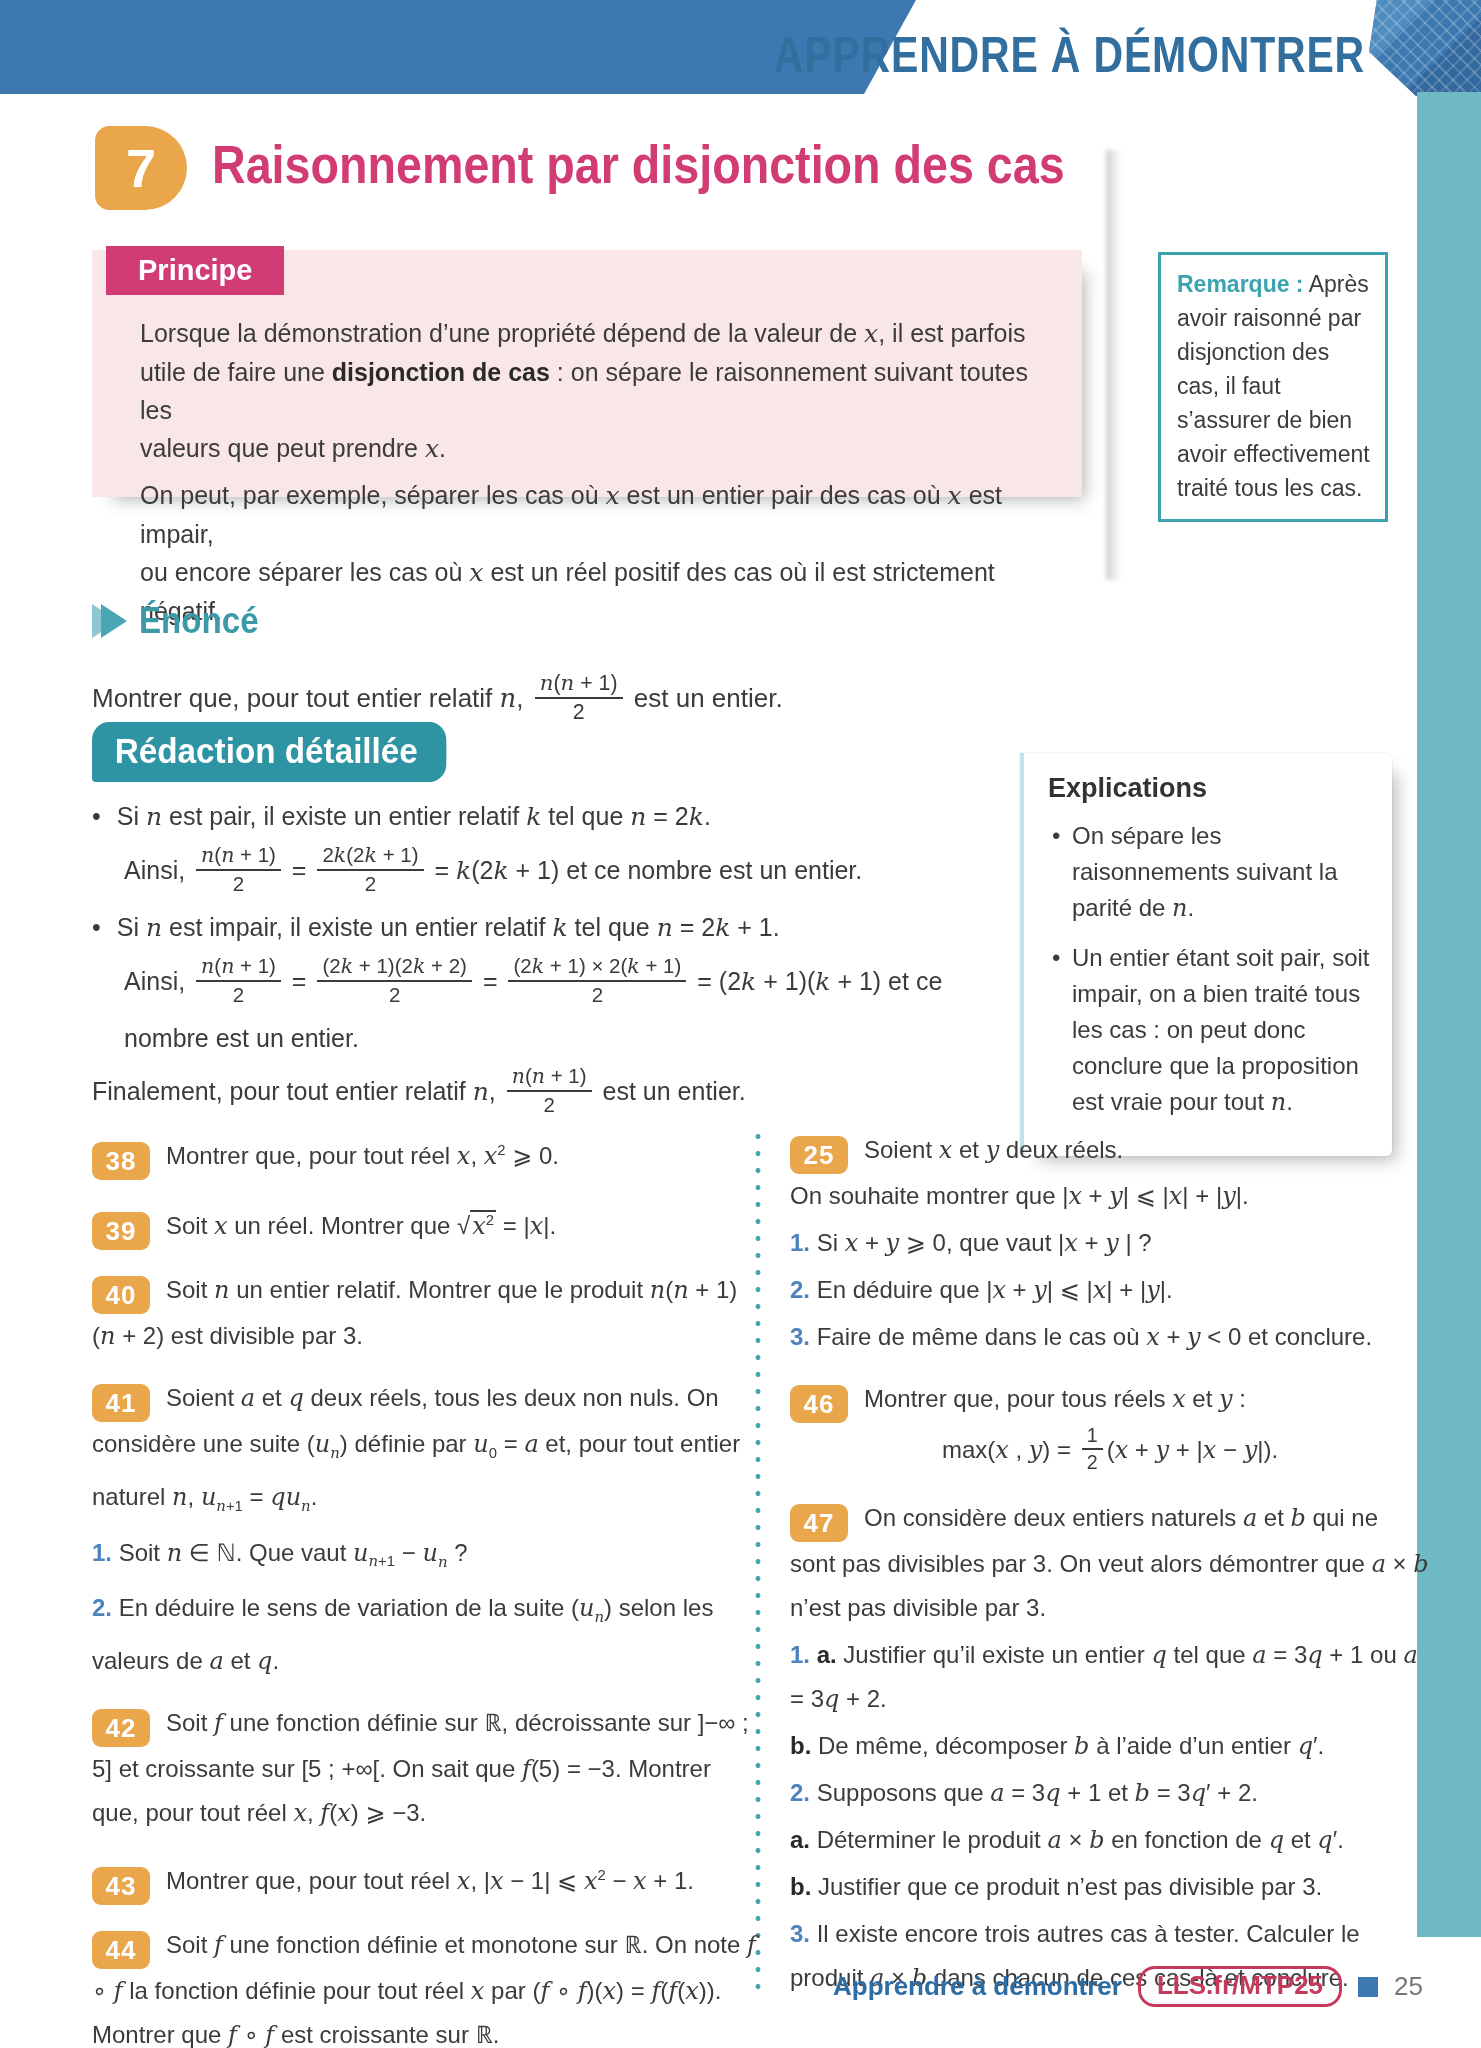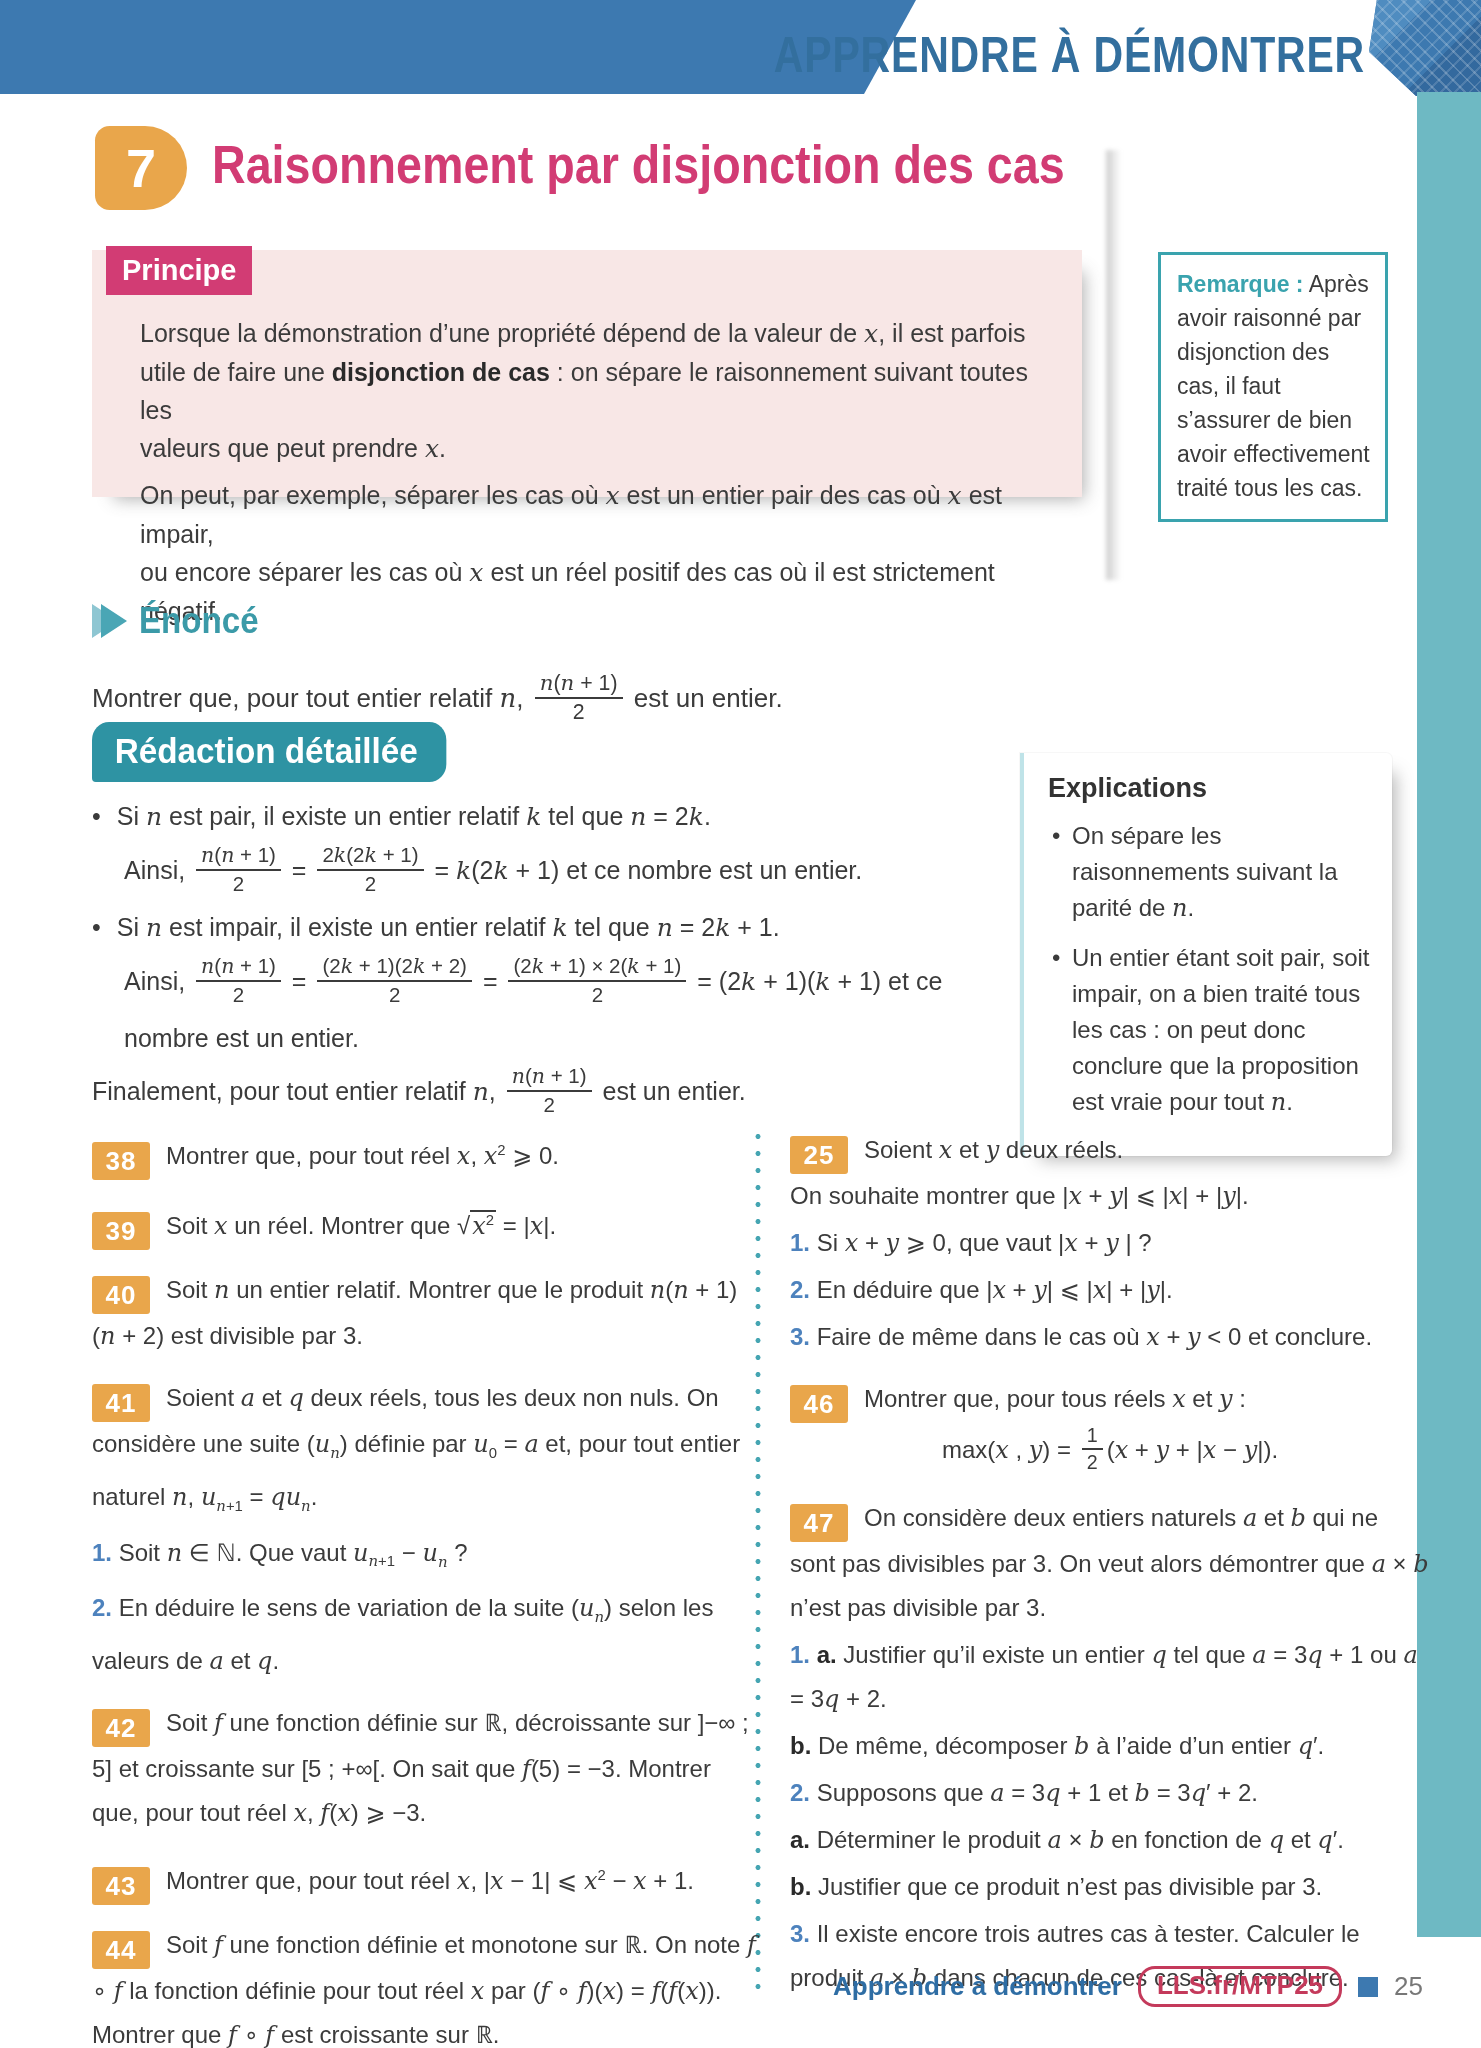--- a/index.html
+++ b/index.html
@@ -23,21 +23,21 @@
   .badge7{position:absolute;left:95px;top:126px;width:92px;height:84px;background:#e9a64b;
           border-radius:16px 46px 46px 16px;color:#fff;font-size:54px;font-weight:700;
           display:flex;align-items:center;justify-content:center;}
   .section-title{position:absolute;left:212px;top:134px;margin:0;font-size:53px;font-weight:700;
           color:#d23c74;white-space:nowrap;transform:scaleX(.88);transform-origin:0 50%;letter-spacing:0;}
 
   
   .principe{position:absolute;left:92px;top:250px;width:990px;height:247px;background:#f8e7e6;
             box-shadow:12px 12px 16px -10px rgba(80,80,80,.45);}
   .principe-label{position:absolute;left:14px;top:-4px;background:#d23c74;color:#fff;
-            font-size:29px;font-weight:700;padding:8px 16px;}
+            font-size:29px;font-weight:700;padding:8px 32px;}
   .principe .p{margin:0;padding:0 34px 0 48px;font-size:25px;line-height:38px;}
   .principe .p1{padding-top:64px;}
   .principe .p2{padding-top:8px;}
   .sheet-shadow{position:absolute;left:1106px;top:150px;width:15px;height:430px;
             background:linear-gradient(to right,rgba(90,90,90,.30),rgba(90,90,90,0));filter:blur(2px);}
 
   
   .remarque{position:absolute;left:1158px;top:252px;width:230px;min-height:170px;background:#fff;
             border:3px solid #3aa3ae;padding:12px 14px 14px 16px;font-size:23px;line-height:34px;box-sizing:border-box;}
   .remarque b{color:#3aa3ae;}
@@ -71,21 +71,21 @@
   
   .divider{position:absolute;left:755px;top:1128px;width:6px;height:864px;
            background-image:radial-gradient(circle,#45a5b2 2.2px,rgba(0,0,0,0) 2.8px);
            background-size:6px 17px;background-repeat:repeat-y;background-position:center top;}
   .excol{position:absolute;top:1128px;}
   #ex-col-left{left:92px;width:664px;}
   #ex-col-right{left:790px;width:640px;}
   .ex{margin-bottom:18px;font-size:24px;line-height:44px;}
   .blk.q{margin-top:3px;}
   .blk.center{text-align:center;padding:4px 0 2px 0;}
-  .xb{display:inline-block;min-width:48px;height:38px;line-height:38px;padding:0 5px;border-radius:3px;
+  .xb{display:inline-block;min-width:48px;height:38px;line-height:38px;padding:0 5px;border-radius:9px;
       background:#e9a64b;color:#fff;font-weight:700;font-size:26px;text-align:center;margin-right:16px;
       vertical-align:-6px;letter-spacing:1px;}
   .qn{color:#4d82bd;font-weight:700;}
   b{color:#2a2a2a;}
 
   
   i{font-family:"DejaVu Serif",serif;font-style:italic;font-weight:400;}
   sup{font-size:.62em;}
   sub{font-size:.62em;}
   .fr{display:inline-block;vertical-align:middle;text-align:center;font-size:.82em;line-height:1.15;

